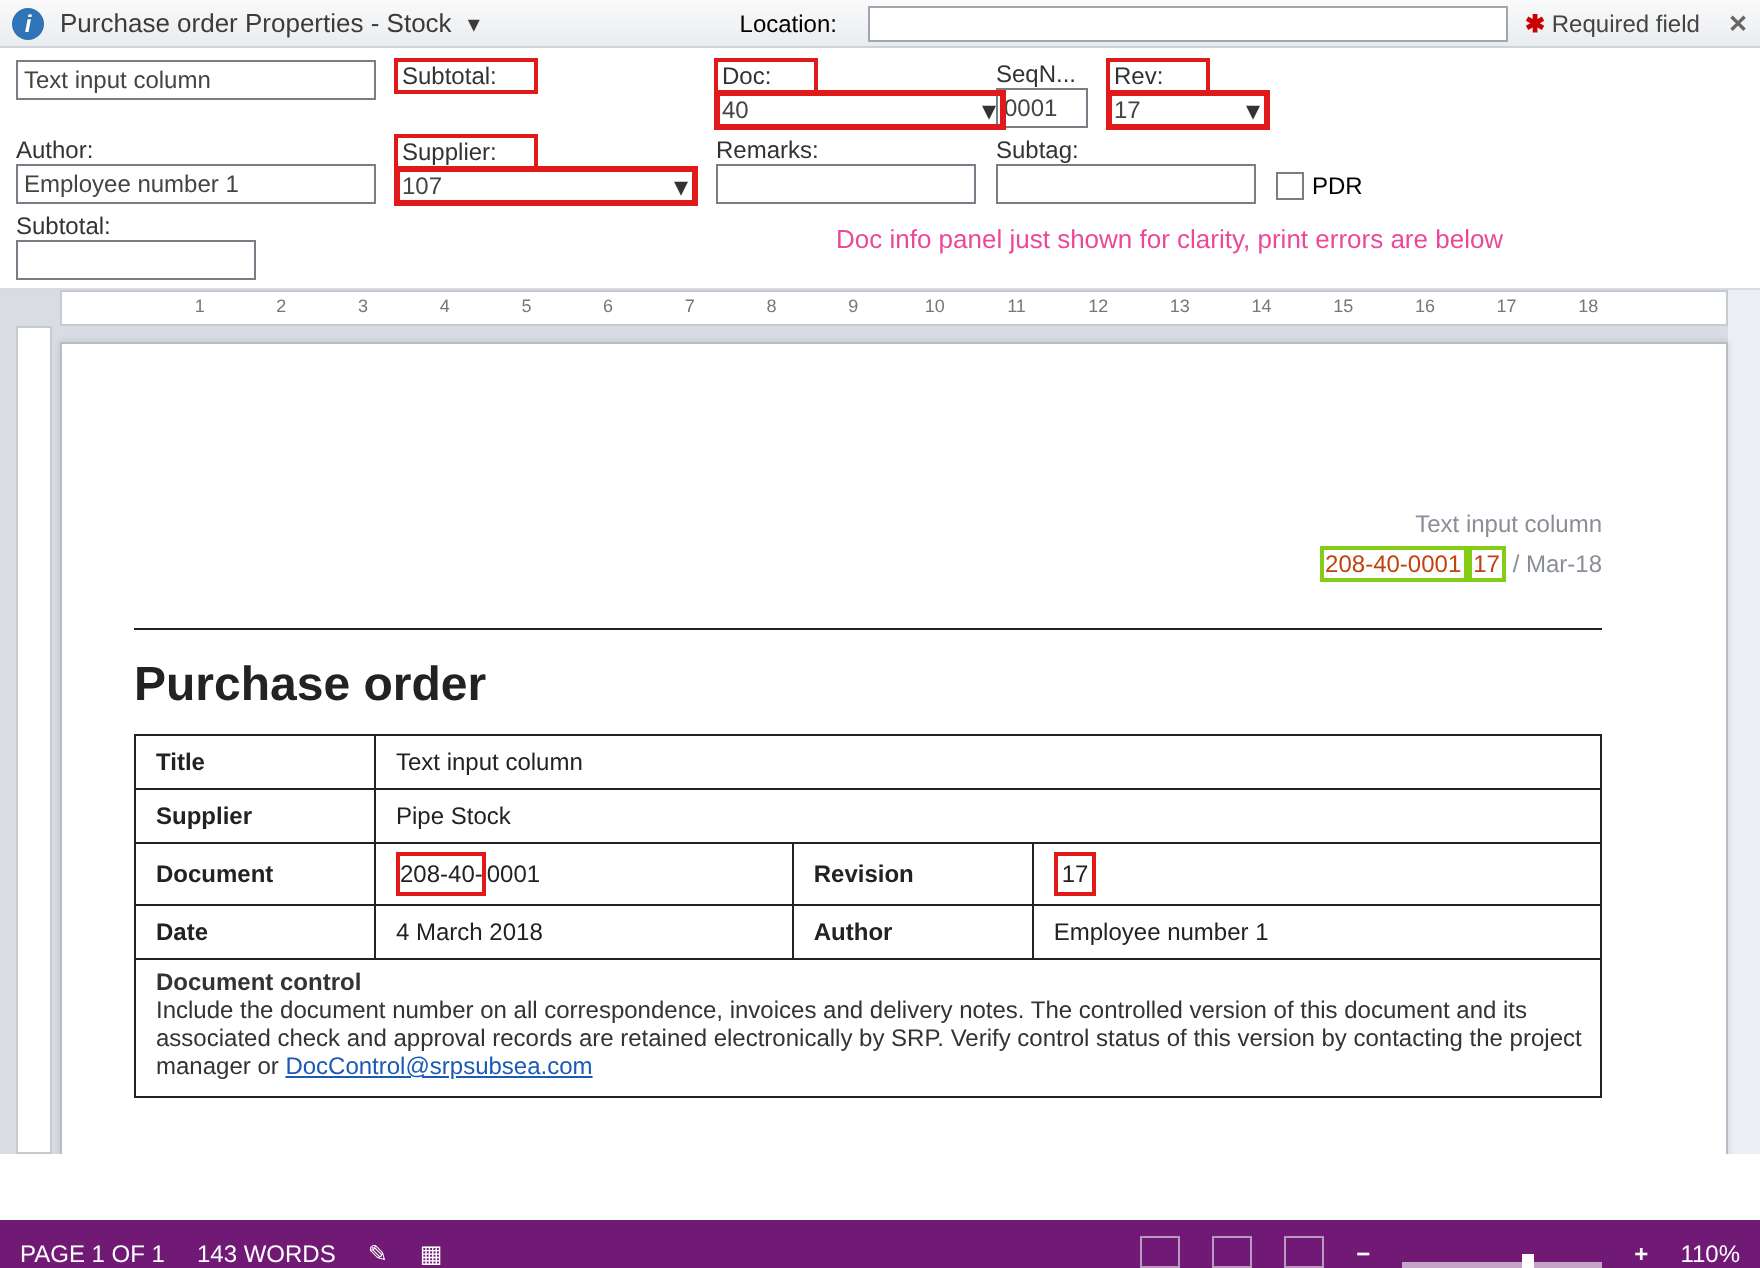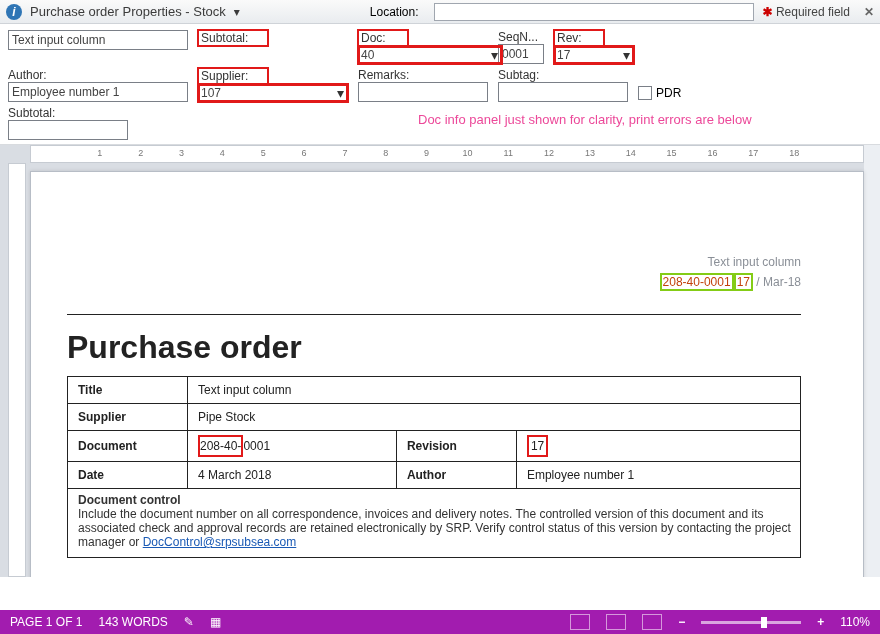--- a/index.html
+++ b/index.html
@@ -38,35 +38,35 @@
 .ruler-inner{position:absolute;left:28px;right:28px;top:0;bottom:0}
 .tickn{position:absolute;top:2px;font-size:9px;color:#777;transform:translateX(-50%)}
 .vruler{position:absolute;left:8px;top:18px;width:18px;bottom:0;background:#fff;border:1px solid #c6cbd2}
 .page{position:absolute;left:30px;right:16px;top:26px;bottom:-60px;background:#fff;border:1px solid #b7bdc6;box-shadow:0 0 4px rgba(0,0,0,.12)}
 .page-inner{position:absolute;left:36px;right:62px;top:60px}
 
 
 .top-text{position:absolute;right:0;top:20px;text-align:right;color:#8a8f97;font-size:14px;line-height:20px}
 .top-text .hlbox{border:2px solid #84cc16;padding:0 1px;color:#c2410c}
 .rule-line{border:none;border-top:1px solid #222;margin-top:82px}
-h1.po{font-size:32px;font-weight:bold;color:#222;margin:14px 0 10px 0}
+h1.po{font-size:24px;font-weight:bold;color:#222;margin:14px 0 10px 0}
 
 table.tbl{border-collapse:collapse;width:100%;font-size:14px;color:#222}
 table.tbl td{border:1px solid #222;padding:4px 10px;vertical-align:middle;height:27px}
 table.tbl td.k{font-weight:bold;width:120px}
 table.tbl td.k2{font-weight:bold;width:120px}
 .doccell .hl3{border:2px solid #e11919;display:inline-block;line-height:18px}
 .revcell .hl3{border:2px solid #e11919;display:inline-block;line-height:18px;padding:0 2px}
 
 .docctl{border:1px solid #222;border-top:none;padding:4px 0 8px 10px;font-size:12px;color:#333}
 .docctl .t{font-weight:bold}
 .docctl a{color:#1a5ab5;text-decoration:underline}
 
 
-.status{position:absolute;left:0;right:0;bottom:0;height:24px;background:#a21caf;color:#fff;display:flex;align-items:center;padding:0 10px;gap:16px;font-size:12px}
+.status{position:absolute;left:0;right:0;bottom:0;height:24px;background:#701a75;color:#fff;display:flex;align-items:flex-end;padding:0 10px;gap:16px;font-size:12px}
 .status .sec{display:flex;align-items:center;gap:6px}
 .status .spacer2{flex:1}
 .vbtn{width:20px;height:16px;border:1px solid rgba(255,255,255,.55);display:inline-block}
 .zoom-track{width:100px;height:3px;background:rgba(255,255,255,.6);position:relative}
 .zoom-thumb{position:absolute;left:60%;top:-4px;width:6px;height:11px;background:#fff}
 .zpm{font-weight:bold}
 </style>
 </head>
 <body>
 

